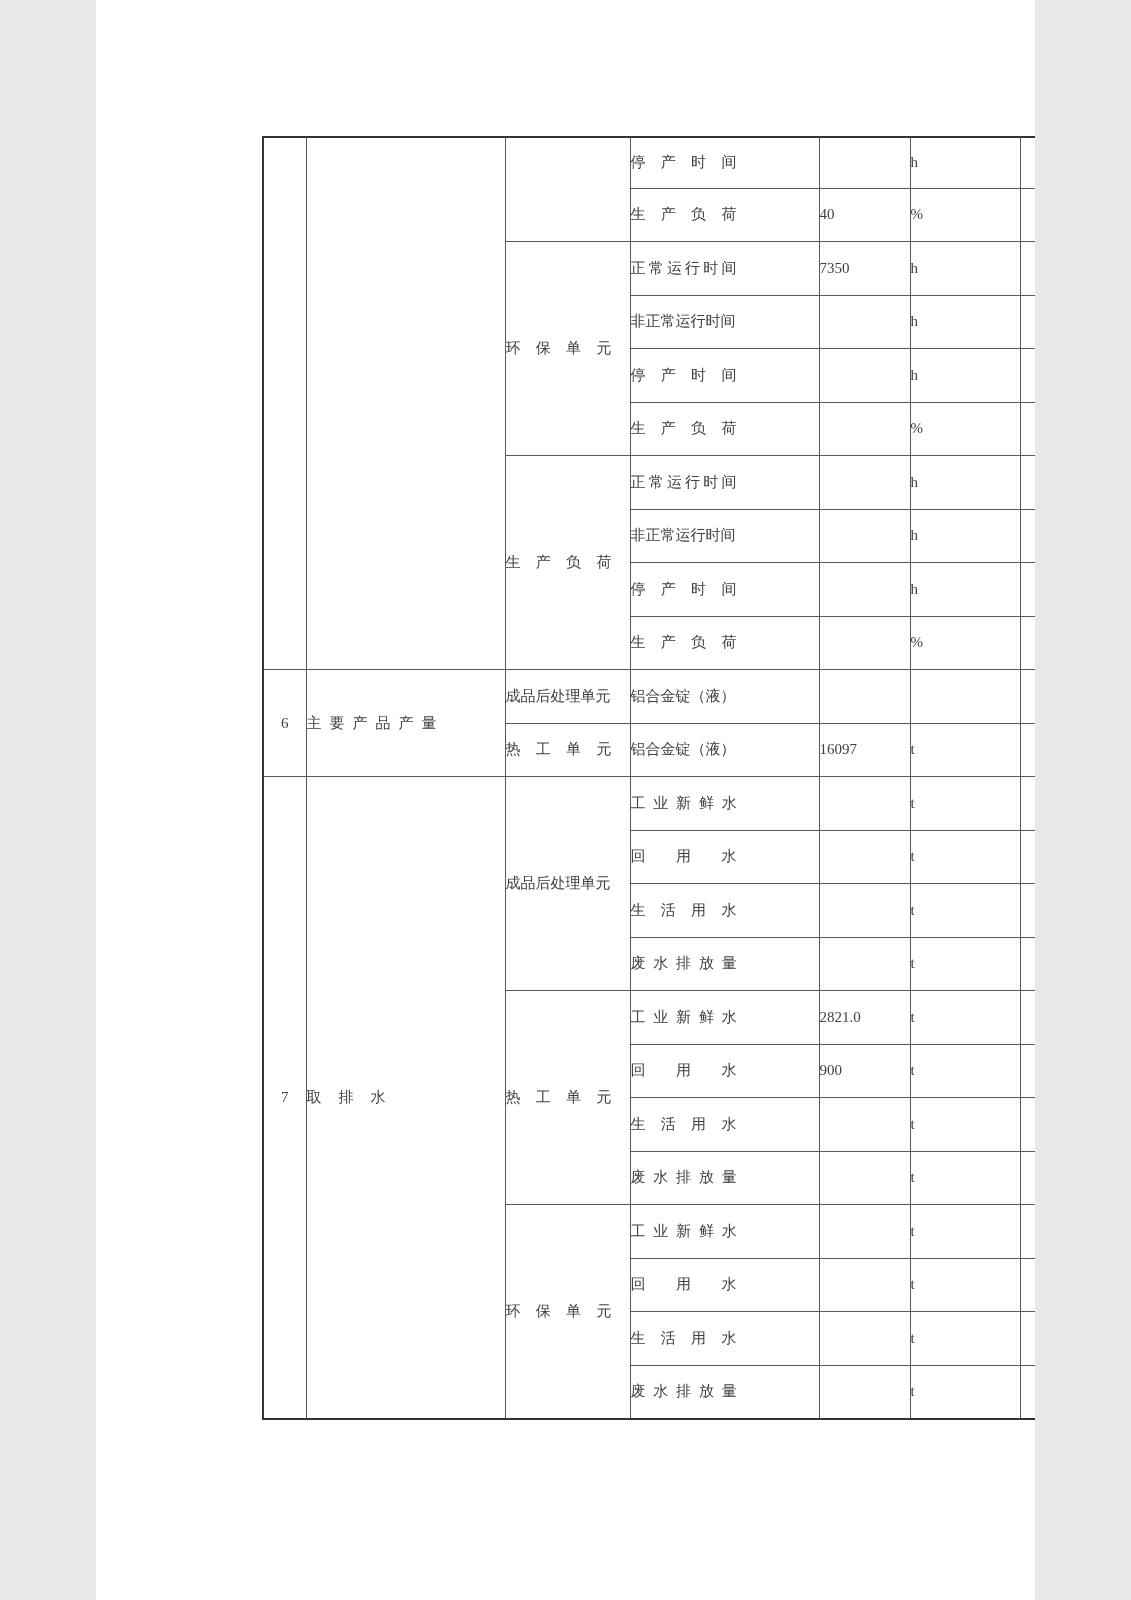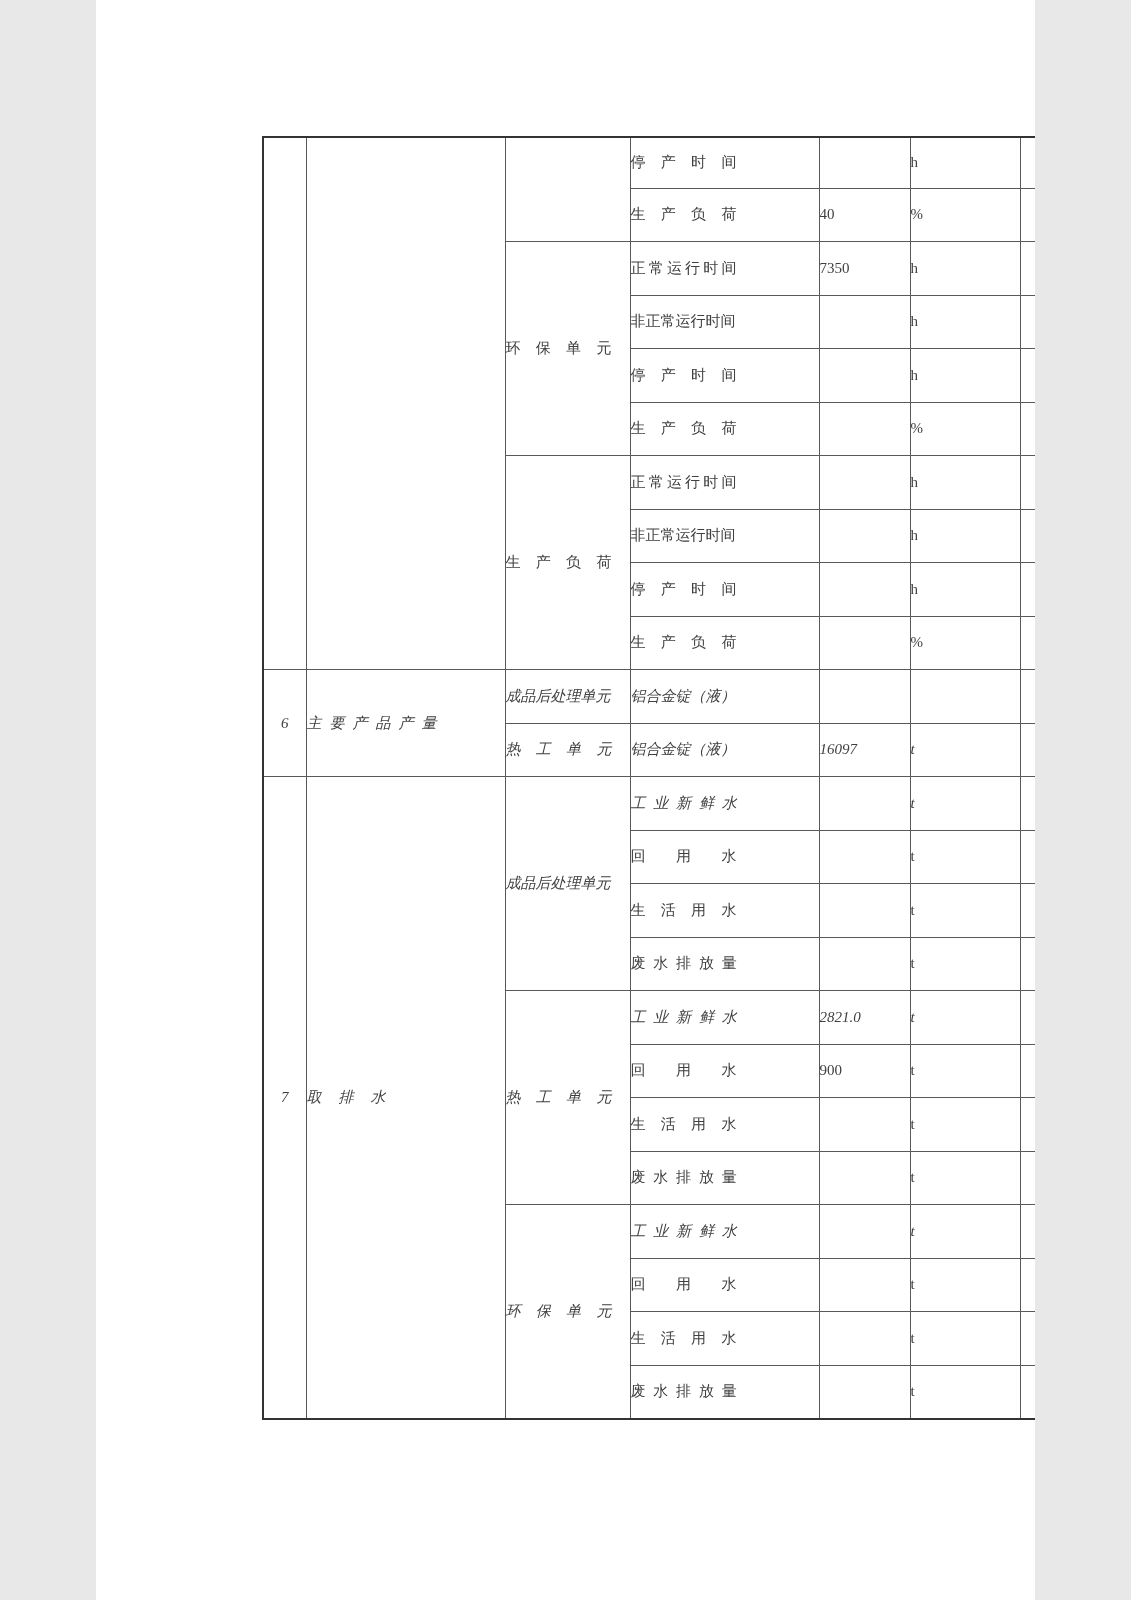--- a/index.html
+++ b/index.html
@@ -22,21 +22,21 @@
   }
   table.report td{
     border:1px solid #595959;
     font-size:15px;
     color:#404040;
     vertical-align:middle;
     padding:0;
     overflow:hidden;
     background:#ffffff;
   }
-  td.tt{border-top:2px solid #333333;font-style:italic;}
+  td.tt{border-top:2px solid #333333;}
   td.c1{text-align:center;}
   td.c2{padding-left:17px;margin-left:24px;}
   td.c3{padding-left:7px;}
   td.c4{padding-left:9px;}
   td.c5{padding-left:8px;}
   td.c6{padding-left:7px;}
   span.dist{display:inline-block;white-space:nowrap;}
 </style>
 </head>
 <body>

